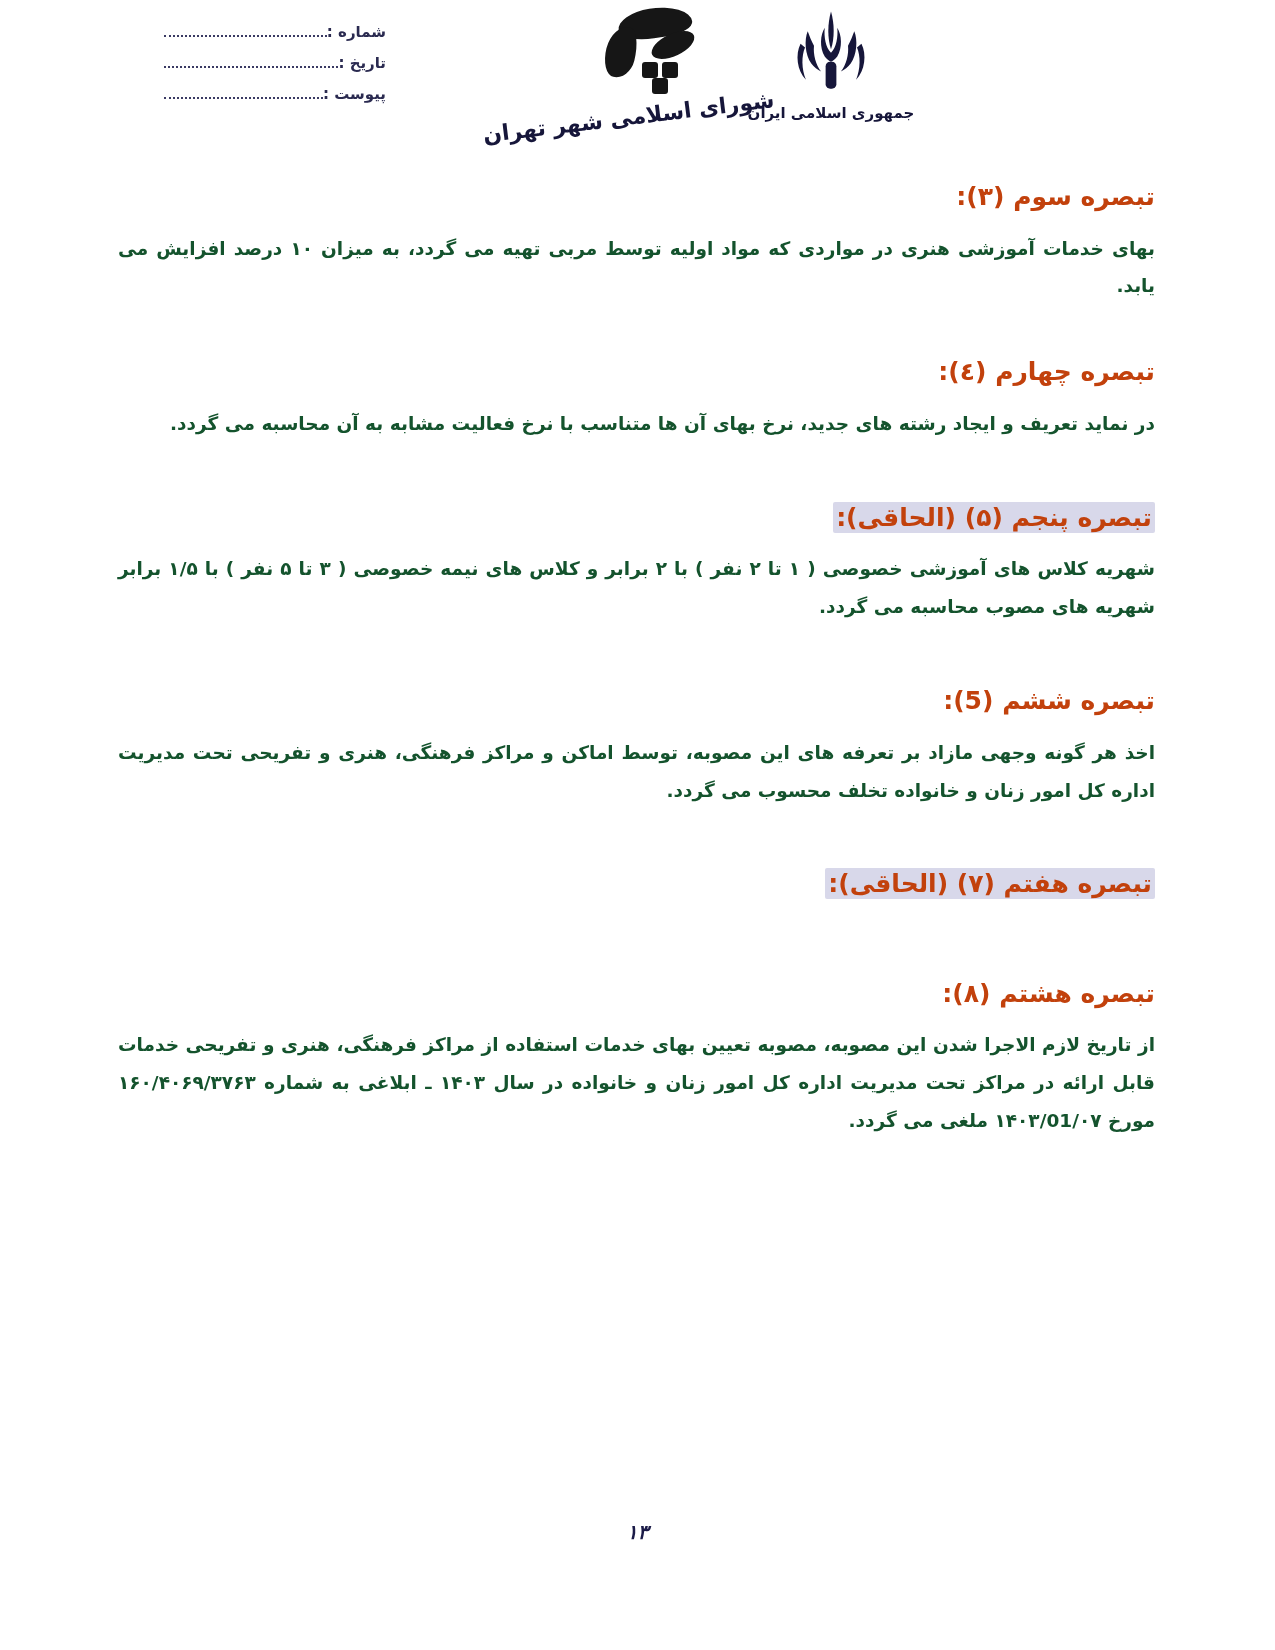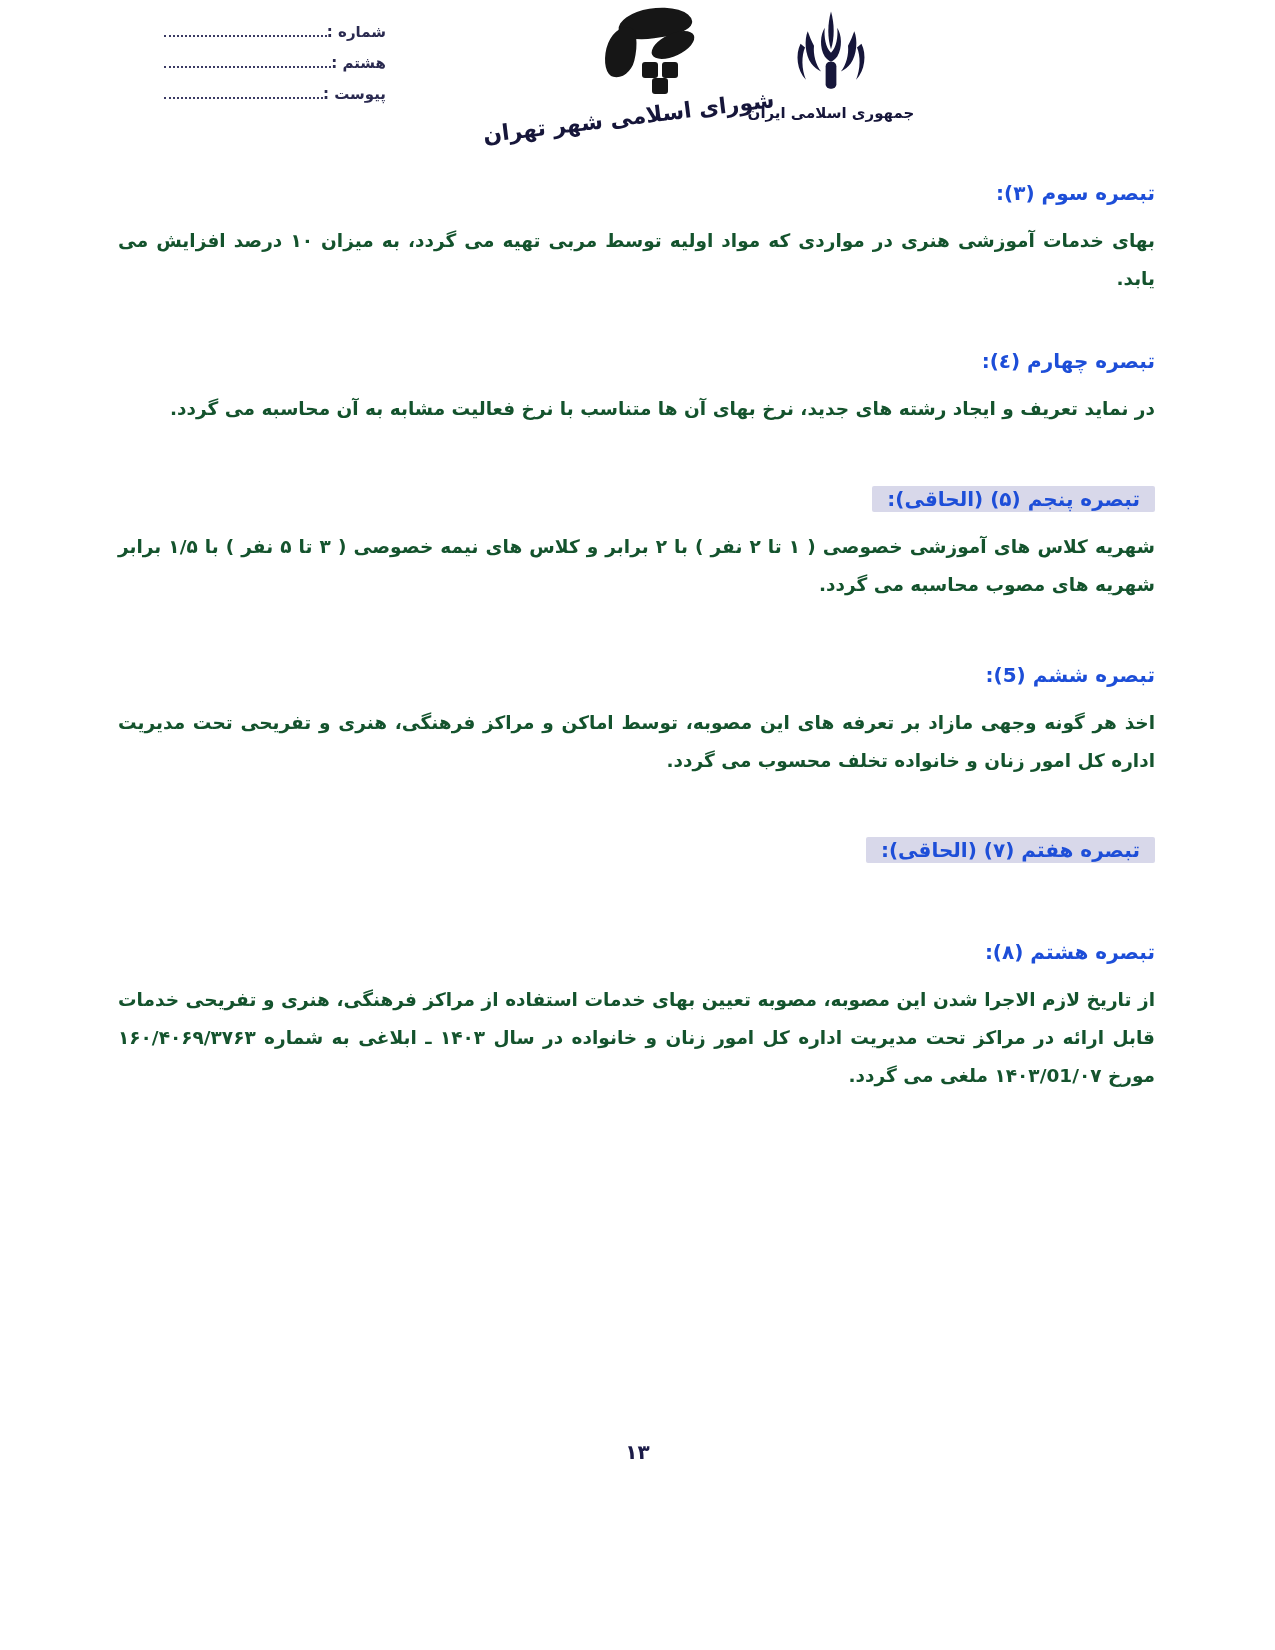--- a/index.html
+++ b/index.html
@@ -143,67 +143,68 @@
   .doc-body {
     position: absolute;
     top: 178px;
     right: 120px;
     left: 118px;
     direction: rtl;
     text-align: right;
   }
   .section { margin-bottom: 4px; }
   .sec-heading {
-    font-size: 20px;
-    font-weight: 700;
-    color: #1d4ed8;
+    font-size: 25px;
+    font-weight: 700;
+    color: #c2410c;
     margin: 0 0 14px 0;
     line-height: 1.5;
   }
   .sec-heading .hl {
     background: #d8d8ea;
-    padding: 1px 15px;
+    padding: 1px 3px;
     border-radius: 2px;
   }
   .sec-body {
     font-size: 18.5px;
     font-weight: 700;
     color: #14532d;
     line-height: 2.05;
     text-align: justify;
     text-justify: inter-word;
     margin: 0;
   }
   .sp-1 { height: 44px; }
   .sp-2 { height: 52px; }
   .sp-3 { height: 58px; }
 
   .page-number {
     position: absolute;
-    top: 1440px;
+    top: 1520px;
     left: 0;
     width: 1275px;
     text-align: center;
     font-size: 20px;
     font-weight: 700;
     color: #1b1b48;
+    font-style: italic;
   }
 </style>
 </head>
 <body>
 
 <div class="letterhead">
 
   <div class="form-fields">
     <div class="form-row">
       <span class="lbl">شماره :</span>
       <span class="dots"></span>
     </div>
     <div class="form-row">
-      <span class="lbl">هشتم :</span>
+      <span class="lbl">تاریخ :</span>
       <span class="dots"></span>
     </div>
     <div class="form-row">
       <span class="lbl">پیوست :</span>
       <span class="dots"></span>
     </div>
   </div>
 
   <div class="council-mark">
     <div class="council-glyph">

